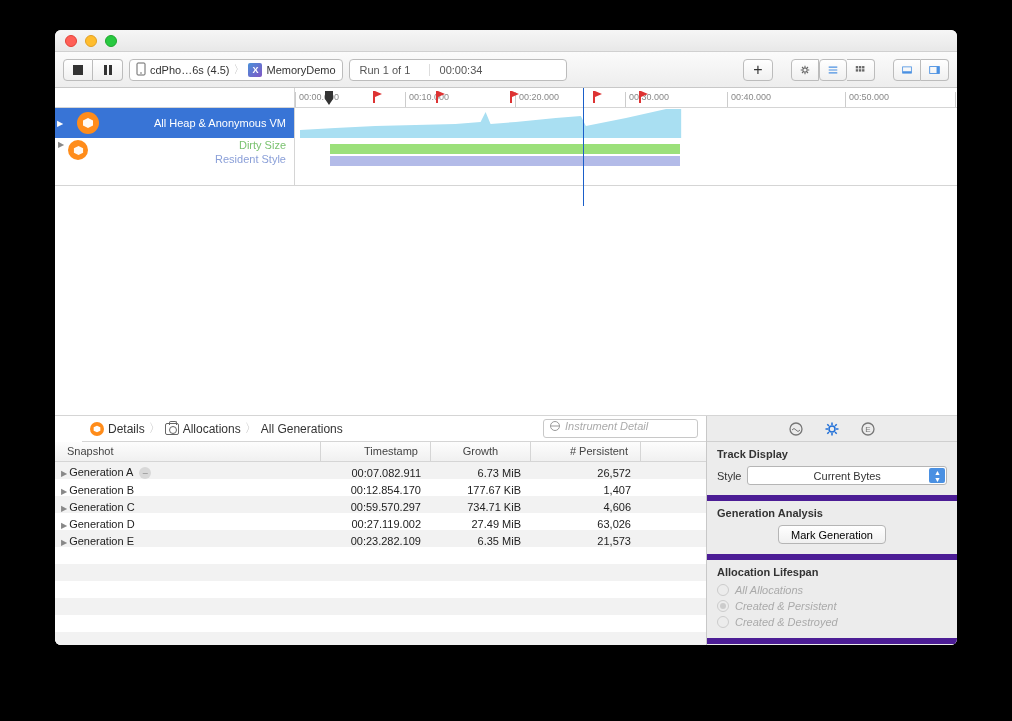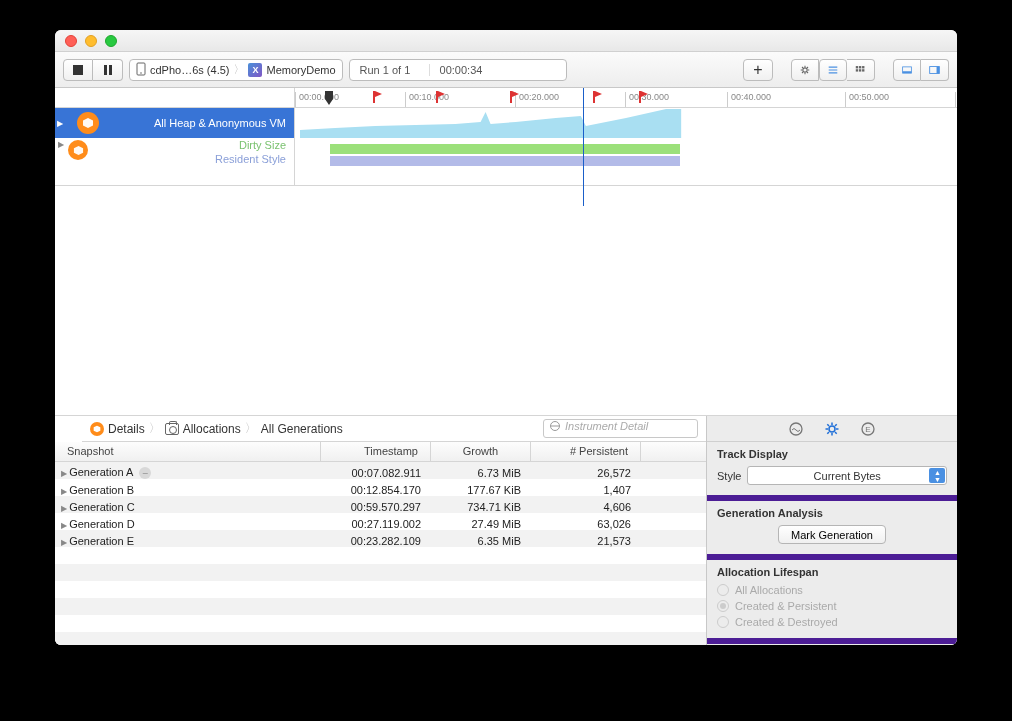--- a/index.html
+++ b/index.html
@@ -66,21 +66,21 @@
 .trow .col-ts,.trow .col-growth,.trow .col-persist{text-align:right;padding-right:10px;}
 .disclose{font-size:8px;color:#888;margin-right:2px;display:inline-block;}
 .hover-del{width:12px;height:12px;border-radius:50%;background:#d8d8d8;display:inline-flex;align-items:center;justify-content:center;font-size:9px;color:#888;margin-left:6px;}
 .inspector{width:250px;background:#ececec;display:flex;flex-direction:column;font-size:11px;overflow:auto;}
 .insp-tabs{height:26px;border-bottom:1px solid #cfcfcf;display:flex;align-items:center;justify-content:center;gap:22px;}
 .insp-tabs span{width:14px;height:14px;display:inline-flex;align-items:center;justify-content:center;color:#666;}
 .insp-tabs span.active{color:#1f6fd8;}
 .insp-section{border-bottom:6px solid #4c1d95;padding:6px 10px 8px;}
 .insp-section h4{font-size:11px;font-weight:bold;color:#333;margin-bottom:4px;}
 .insp-row{display:flex;align-items:center;gap:6px;padding:2px 0;font-size:11px;color:#333;}
-.insp-row.disabled{color:#aaa;}
+.insp-row.disabled{color:#aaa;font-style:italic;}
 .select{flex:1;height:19px;background:#fff;border:1px solid #b5b5b5;border-radius:3px;display:flex;align-items:center;justify-content:center;font-size:11px;position:relative;}
 .select::after{content:"";position:absolute;right:1px;top:1px;bottom:1px;width:16px;background:#4a90e2;border-radius:2px;}
 .select .arrows{position:absolute;right:5px;color:#fff;font-size:7px;line-height:7px;z-index:2;}
 .btn-sm{height:19px;padding:0 12px;background:linear-gradient(#ffffff,#f0f0f0);border:1px solid #b5b5b5;border-radius:4px;font-size:11px;display:inline-flex;align-items:center;}
 .radio{width:12px;height:12px;border:1px solid #999;border-radius:50%;display:inline-flex;align-items:center;justify-content:center;}
 .radio.checked::after{content:"";width:6px;height:6px;background:#3076d6;border-radius:50%;}
 .radio.disabled{border-color:#ccc;}
 .radio.disabled.checked::after{background:#ccc;}
 .camera-icon{width:14px;height:12px;border:1.5px solid #666;border-radius:2px;position:relative;display:inline-block;}
 .camera-icon::before{content:"";position:absolute;top:-3px;left:3px;width:6px;height:3px;border:1.5px solid #666;border-bottom:none;border-radius:2px 2px 0 0;}

